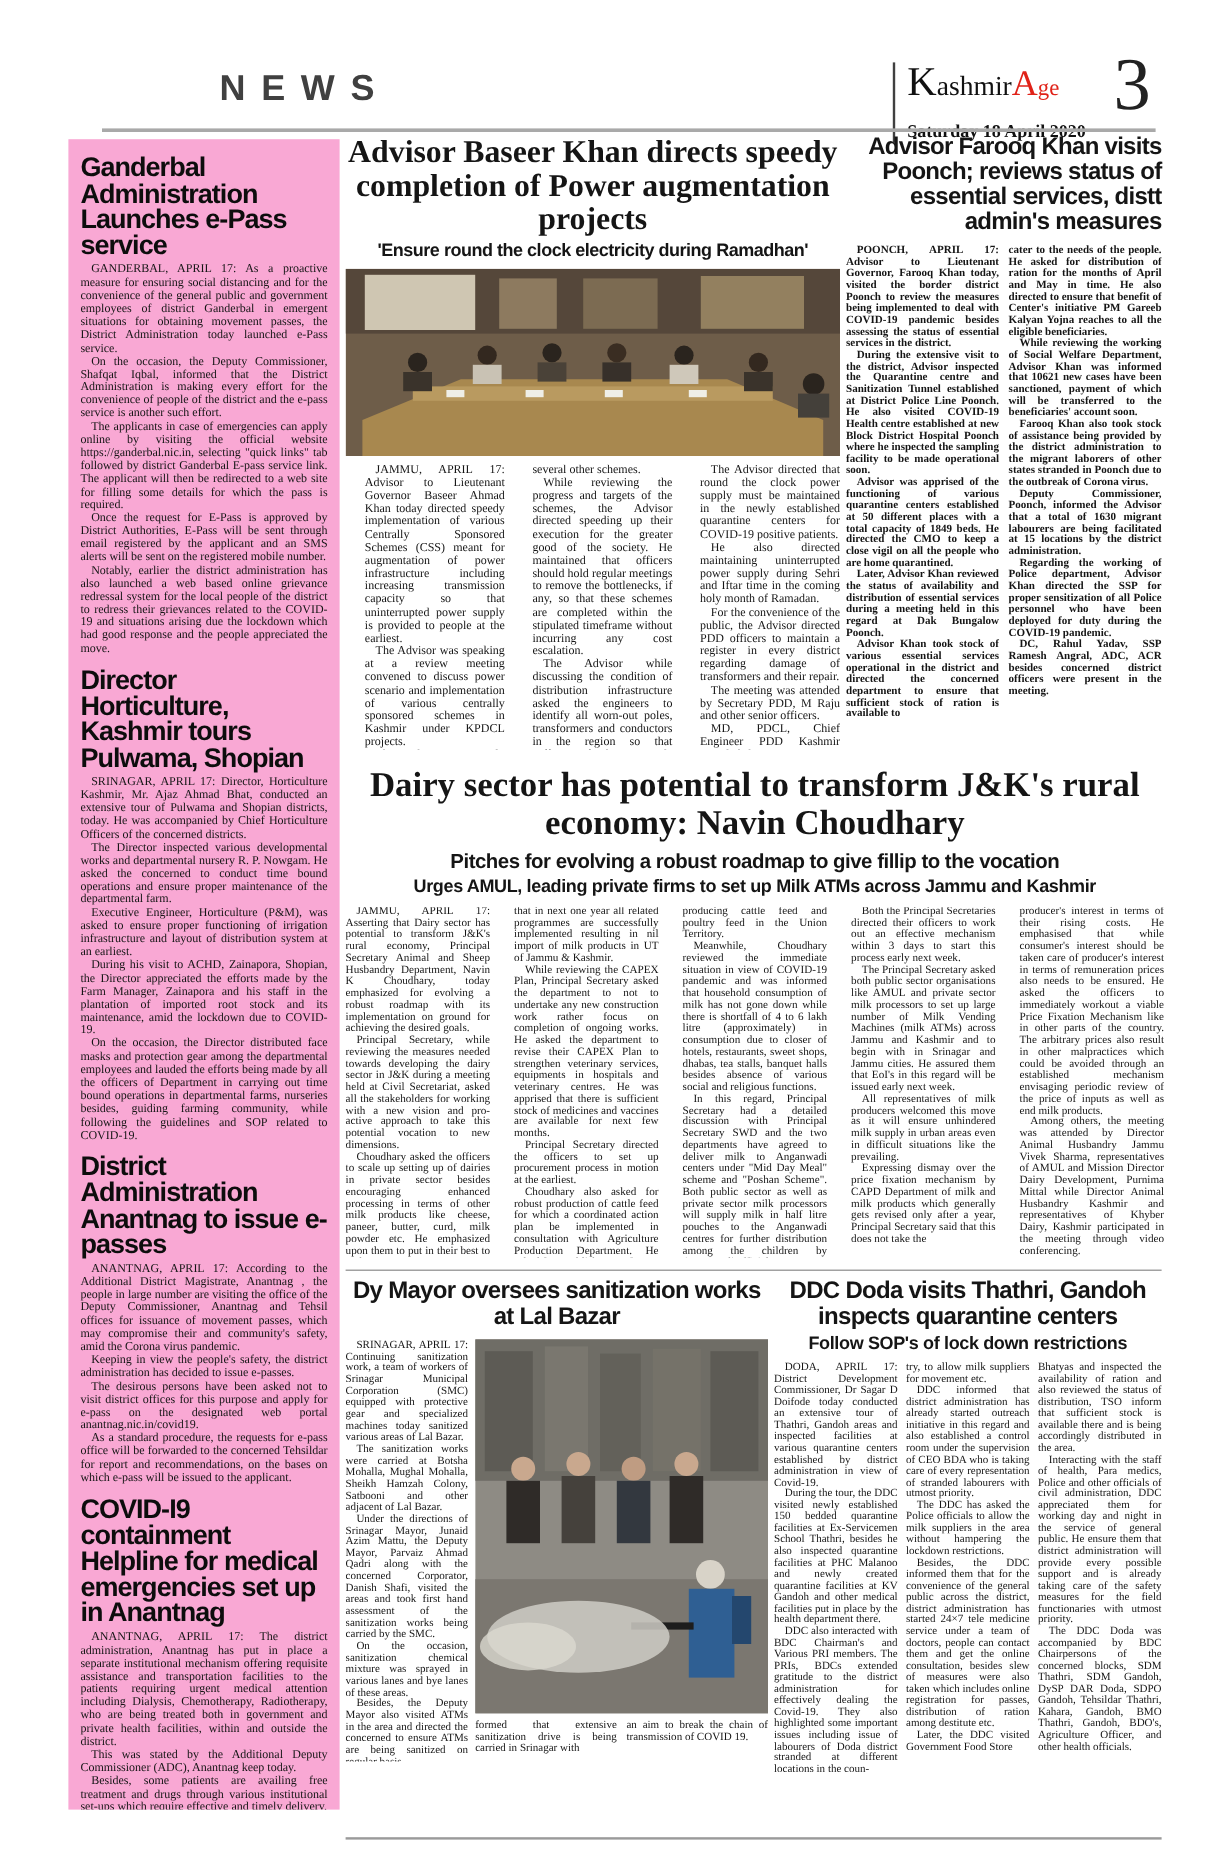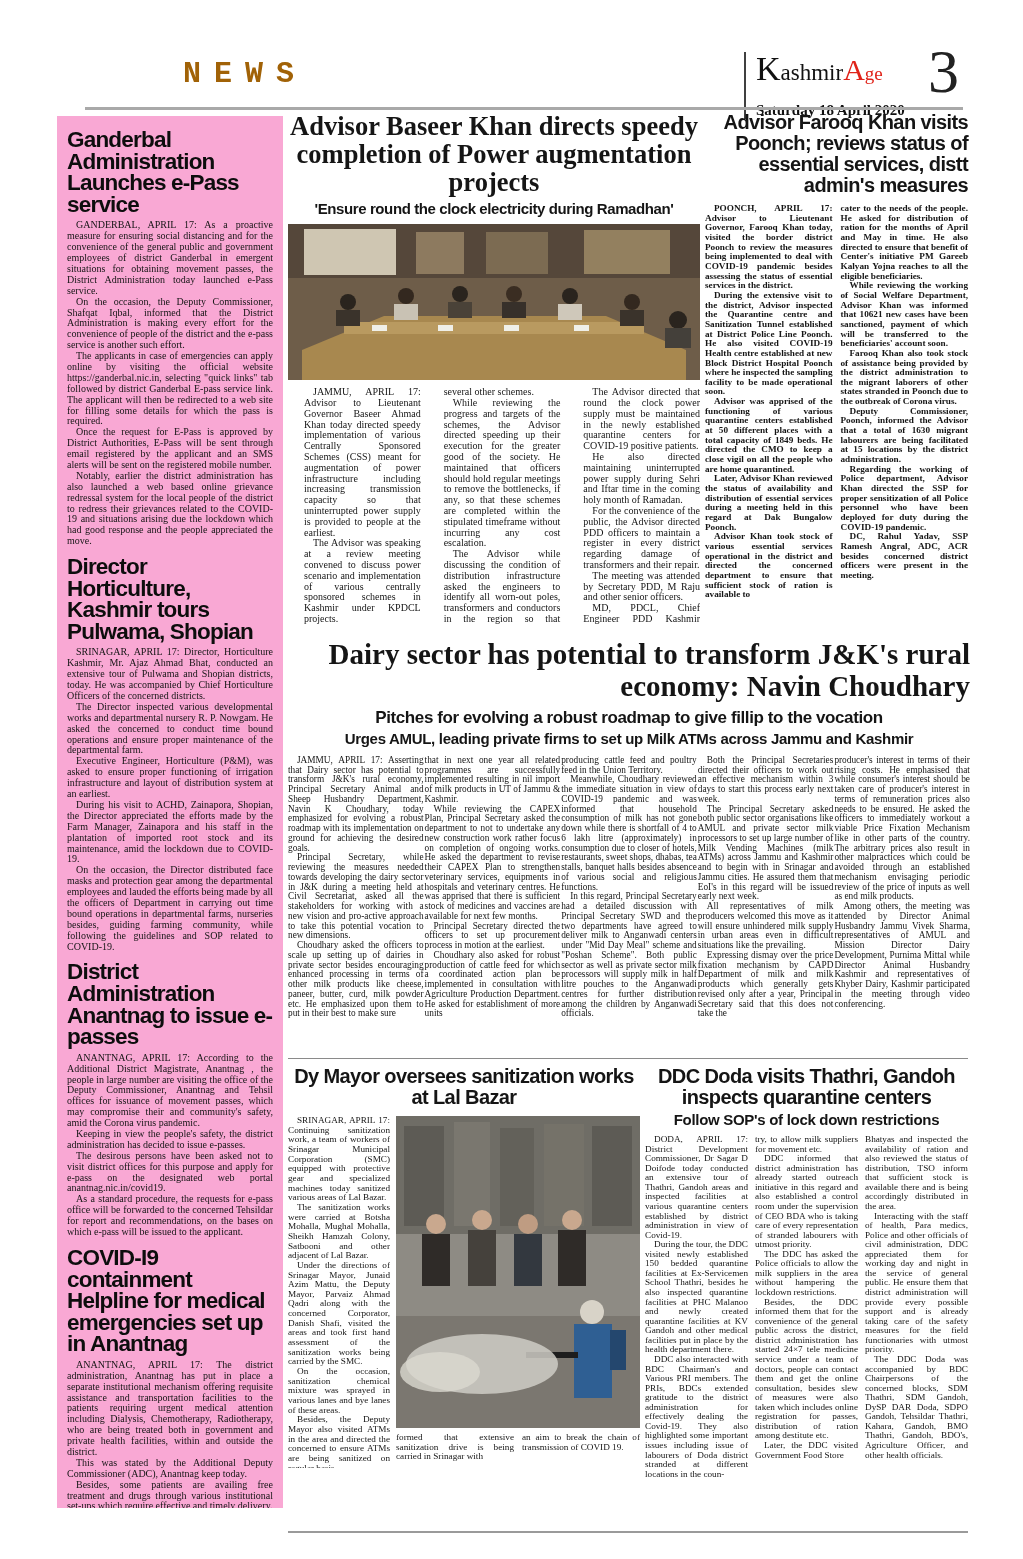--- a/index.html
+++ b/index.html
@@ -1,21 +1,21 @@
 <!DOCTYPE html>
 <html><head>
 <meta charset="utf-8">
 <style>
   html,body { margin:0; padding:0; background:#ffffff; }
   .page { position:relative; width:1023px; height:1559px; background:#fff; overflow:hidden;
           font-family:"Liberation Serif", serif; color:#151515; }
 
   
-  .news-title { position:absolute; left:183px; top:57px; font-family:Liberation Mono, monospace;
-                font-weight:bold; font-size:30px; letter-spacing:13px; color:#a16207;text-align:right; }
+  .news-title { position:absolute; left:183px; top:57px; font-family:Liberation Sans, sans-serif;
+                font-weight:bold; font-size:30px; letter-spacing:13px; color:#404040;text-align:right; }
   .masthead { position:absolute; left:744px; top:52px; width:208px; border-left:2px solid #404040; padding-left:10px; }
   .brand { font-family:"Liberation Serif",serif; line-height:1; white-space:nowrap; }
   .brand .bk  { font-size:34px; color:#111; }
   .brand .brest { font-size:23px; color:#111; }
   .brand .ba  { font-size:30px; color:#e02218; }
   .brand .bge { font-size:19px; color:#e02218; }
   .mast-date { font-family:"Liberation Serif",serif; font-weight:bold; font-size:15px; margin-top:16px; color:#111; }
   .page-num { position:absolute; left:928px; top:40px; font-family:"Liberation Serif",serif;
               font-size:62px; line-height:1; color:#222; }
   .header-rule { position:absolute; left:85px; top:107px; width:878px; height:3px; background:#a9a9a9; }
@@ -43,25 +43,25 @@
 
   
   .poonch { position:absolute; left:705px; top:112px; width:263px; }
   .poonch h2 { font-size:20px; line-height:1.05; text-align:right; margin:0; letter-spacing:-0.6px; }
   .poonch .cols { display:flex; gap:8px; margin-top:8px; height:420px; overflow:hidden;font-weight:bold; }
   .poonch .col { flex:1; font-size:9.2px; line-height:1.05; }
 
   
   .dairy { position:absolute; left:288px; top:638px; width:682px; }
   .dairy h1 { font-family:"Liberation Serif",serif; font-weight:bold; font-size:29px;
-              line-height:1.12; text-align:right; margin:0; }
+              line-height:1.12; text-align:center; margin:0; }
   .dairy .sub1 { font-size:17px; text-align:center; margin-top:5px; letter-spacing:-0.4px; }
   .dairy .sub2 { font-size:15px; text-align:center; margin-top:2px; letter-spacing:-0.3px; font-weight:bold;
                  font-family:"Liberation Sans",sans-serif; }
-  .dairy .cols { display:flex; gap:1px; margin-top:9px; height:292px; overflow:hidden; }
+  .dairy .cols { display:flex; gap:20px; margin-top:9px; height:292px; overflow:hidden; }
   .dairy .col { flex:1; font-size:9.3px; line-height:1.05; }
 
   .mid-rule { position:absolute; left:288px; top:1058px; width:680px; height:1px; background:#8a8a8a; }
 
   
   .mayor { position:absolute; left:288px; top:1066px; width:352px; }
   .mayor h2 { font-size:20px; line-height:1.05; text-align:center; margin:0; letter-spacing:-0.6px; }
   .mayor .bodyrow { display:flex; gap:6px; margin-top:8px; }
   .mayor .mcol { width:102px; font-size:9.2px; line-height:1.05; height:352px; overflow:hidden; }
   .mayor .mright { width:244px; }

